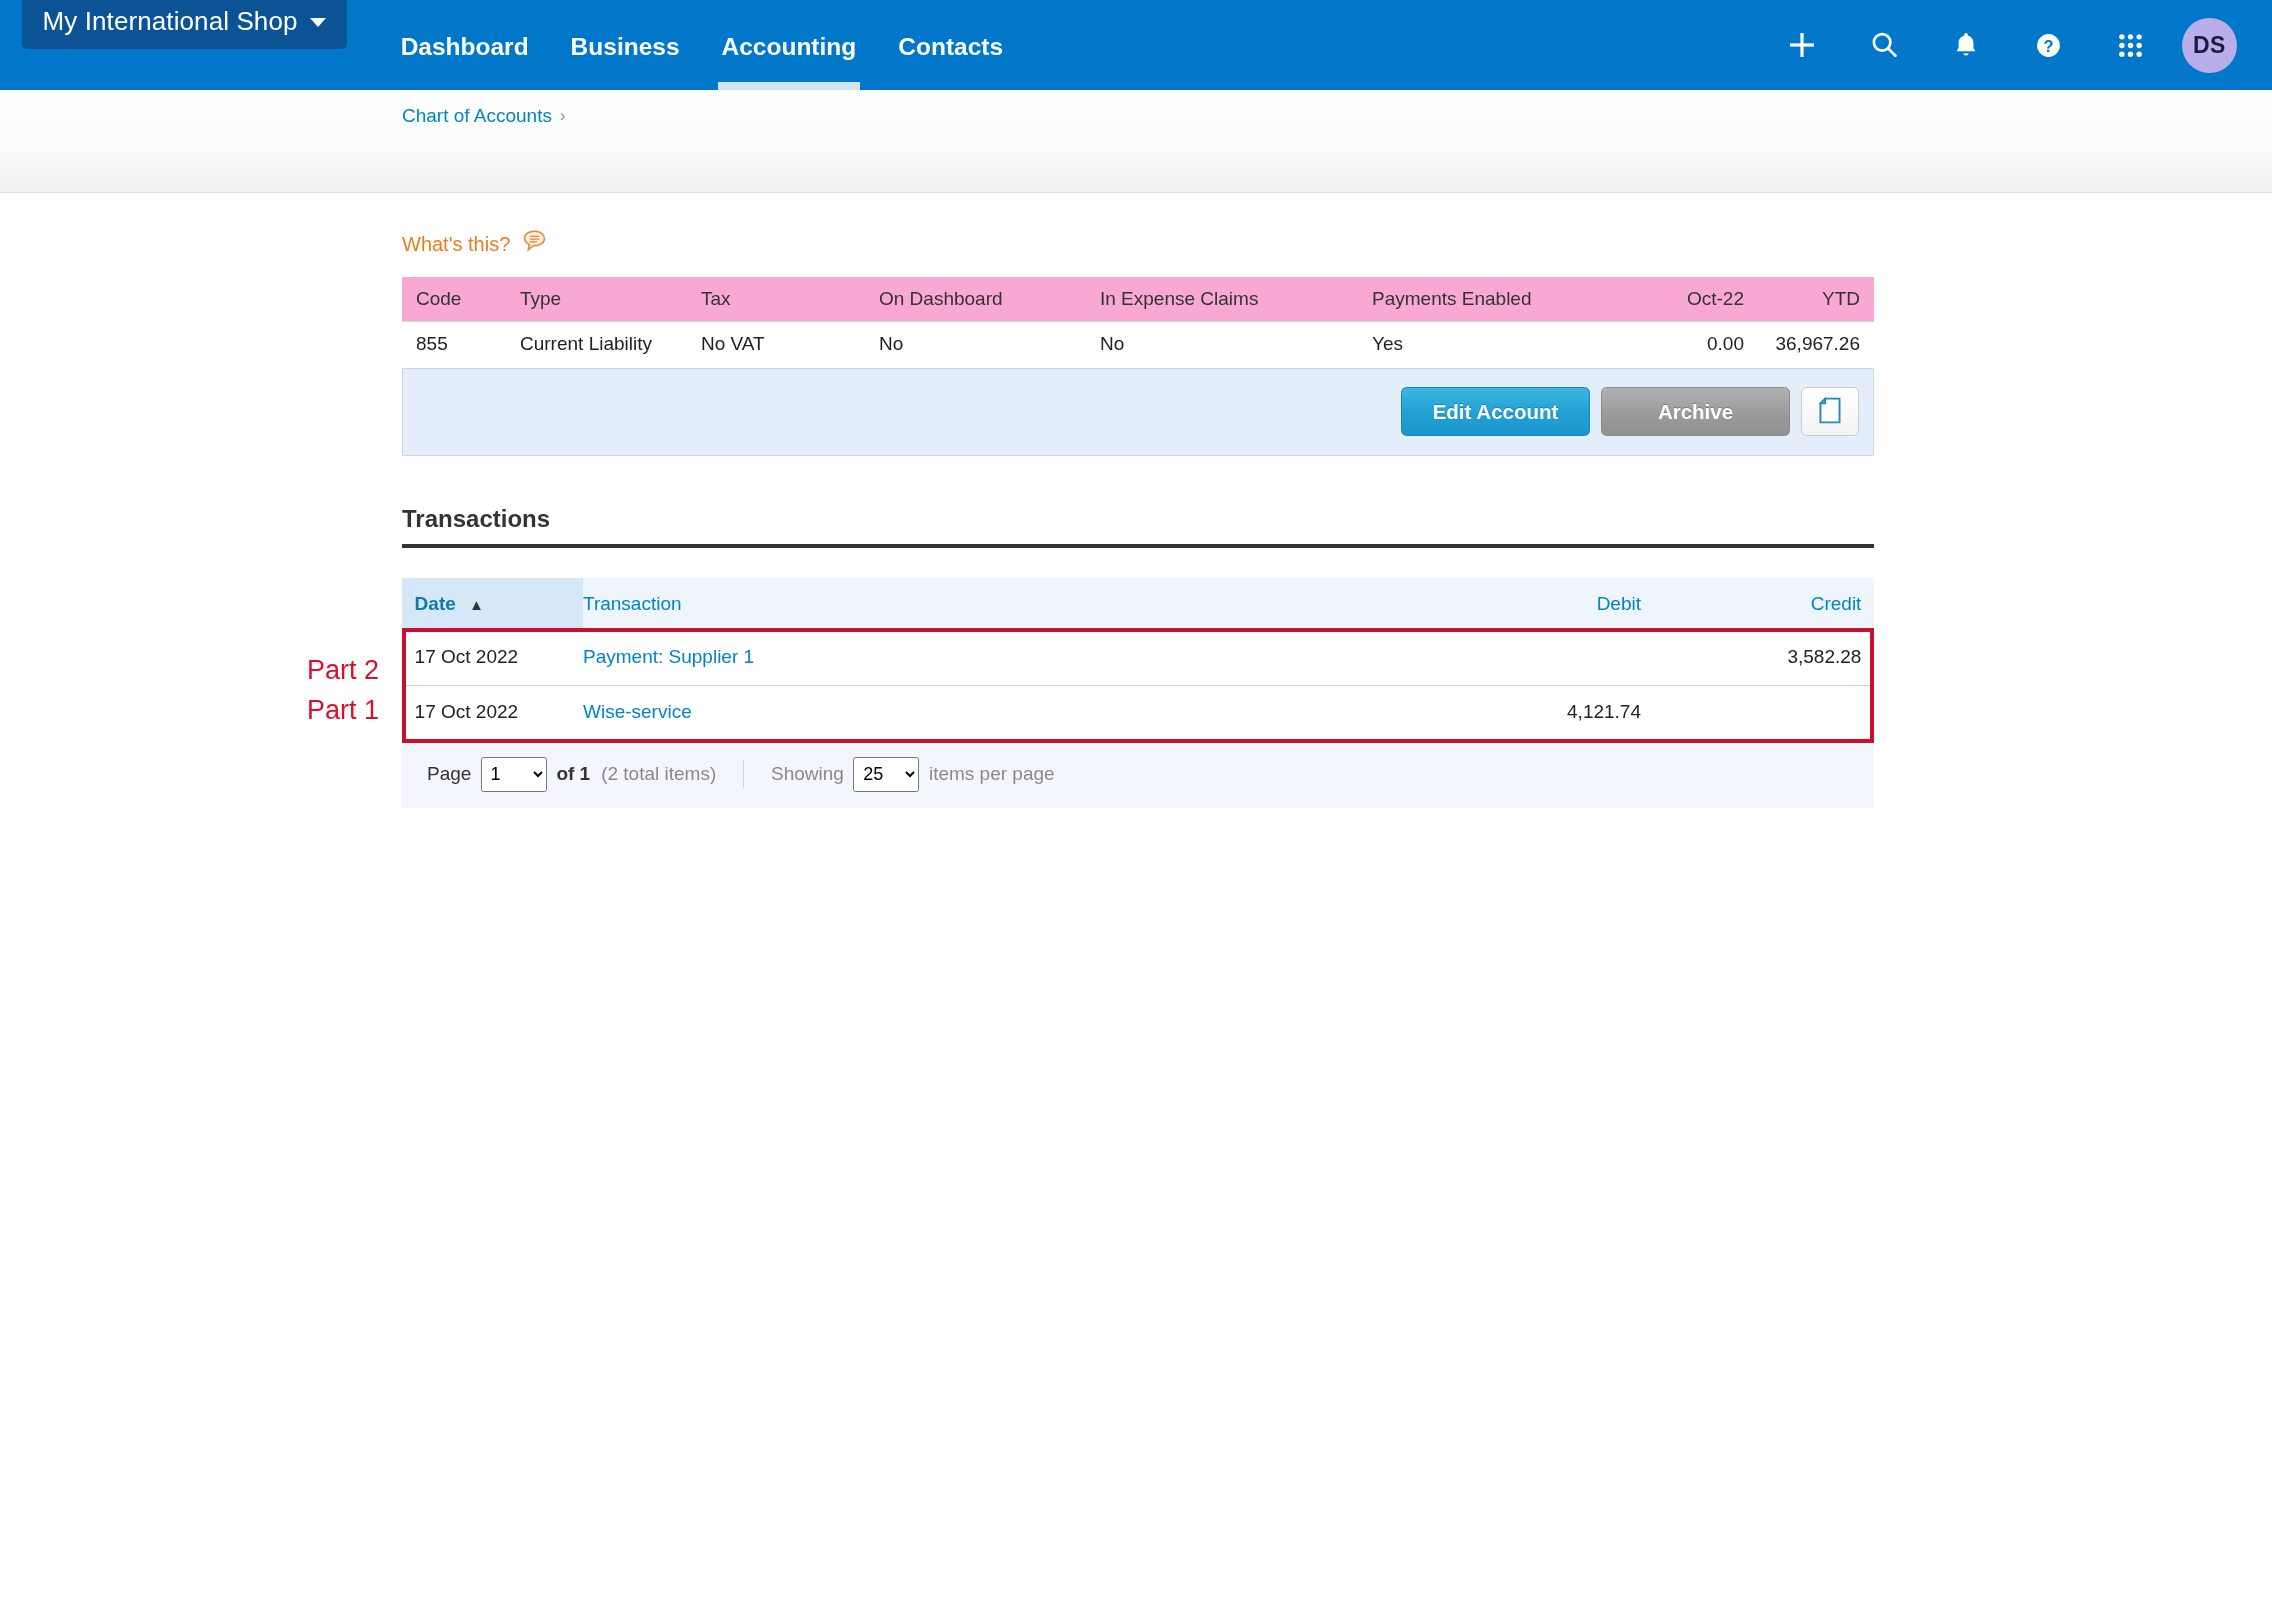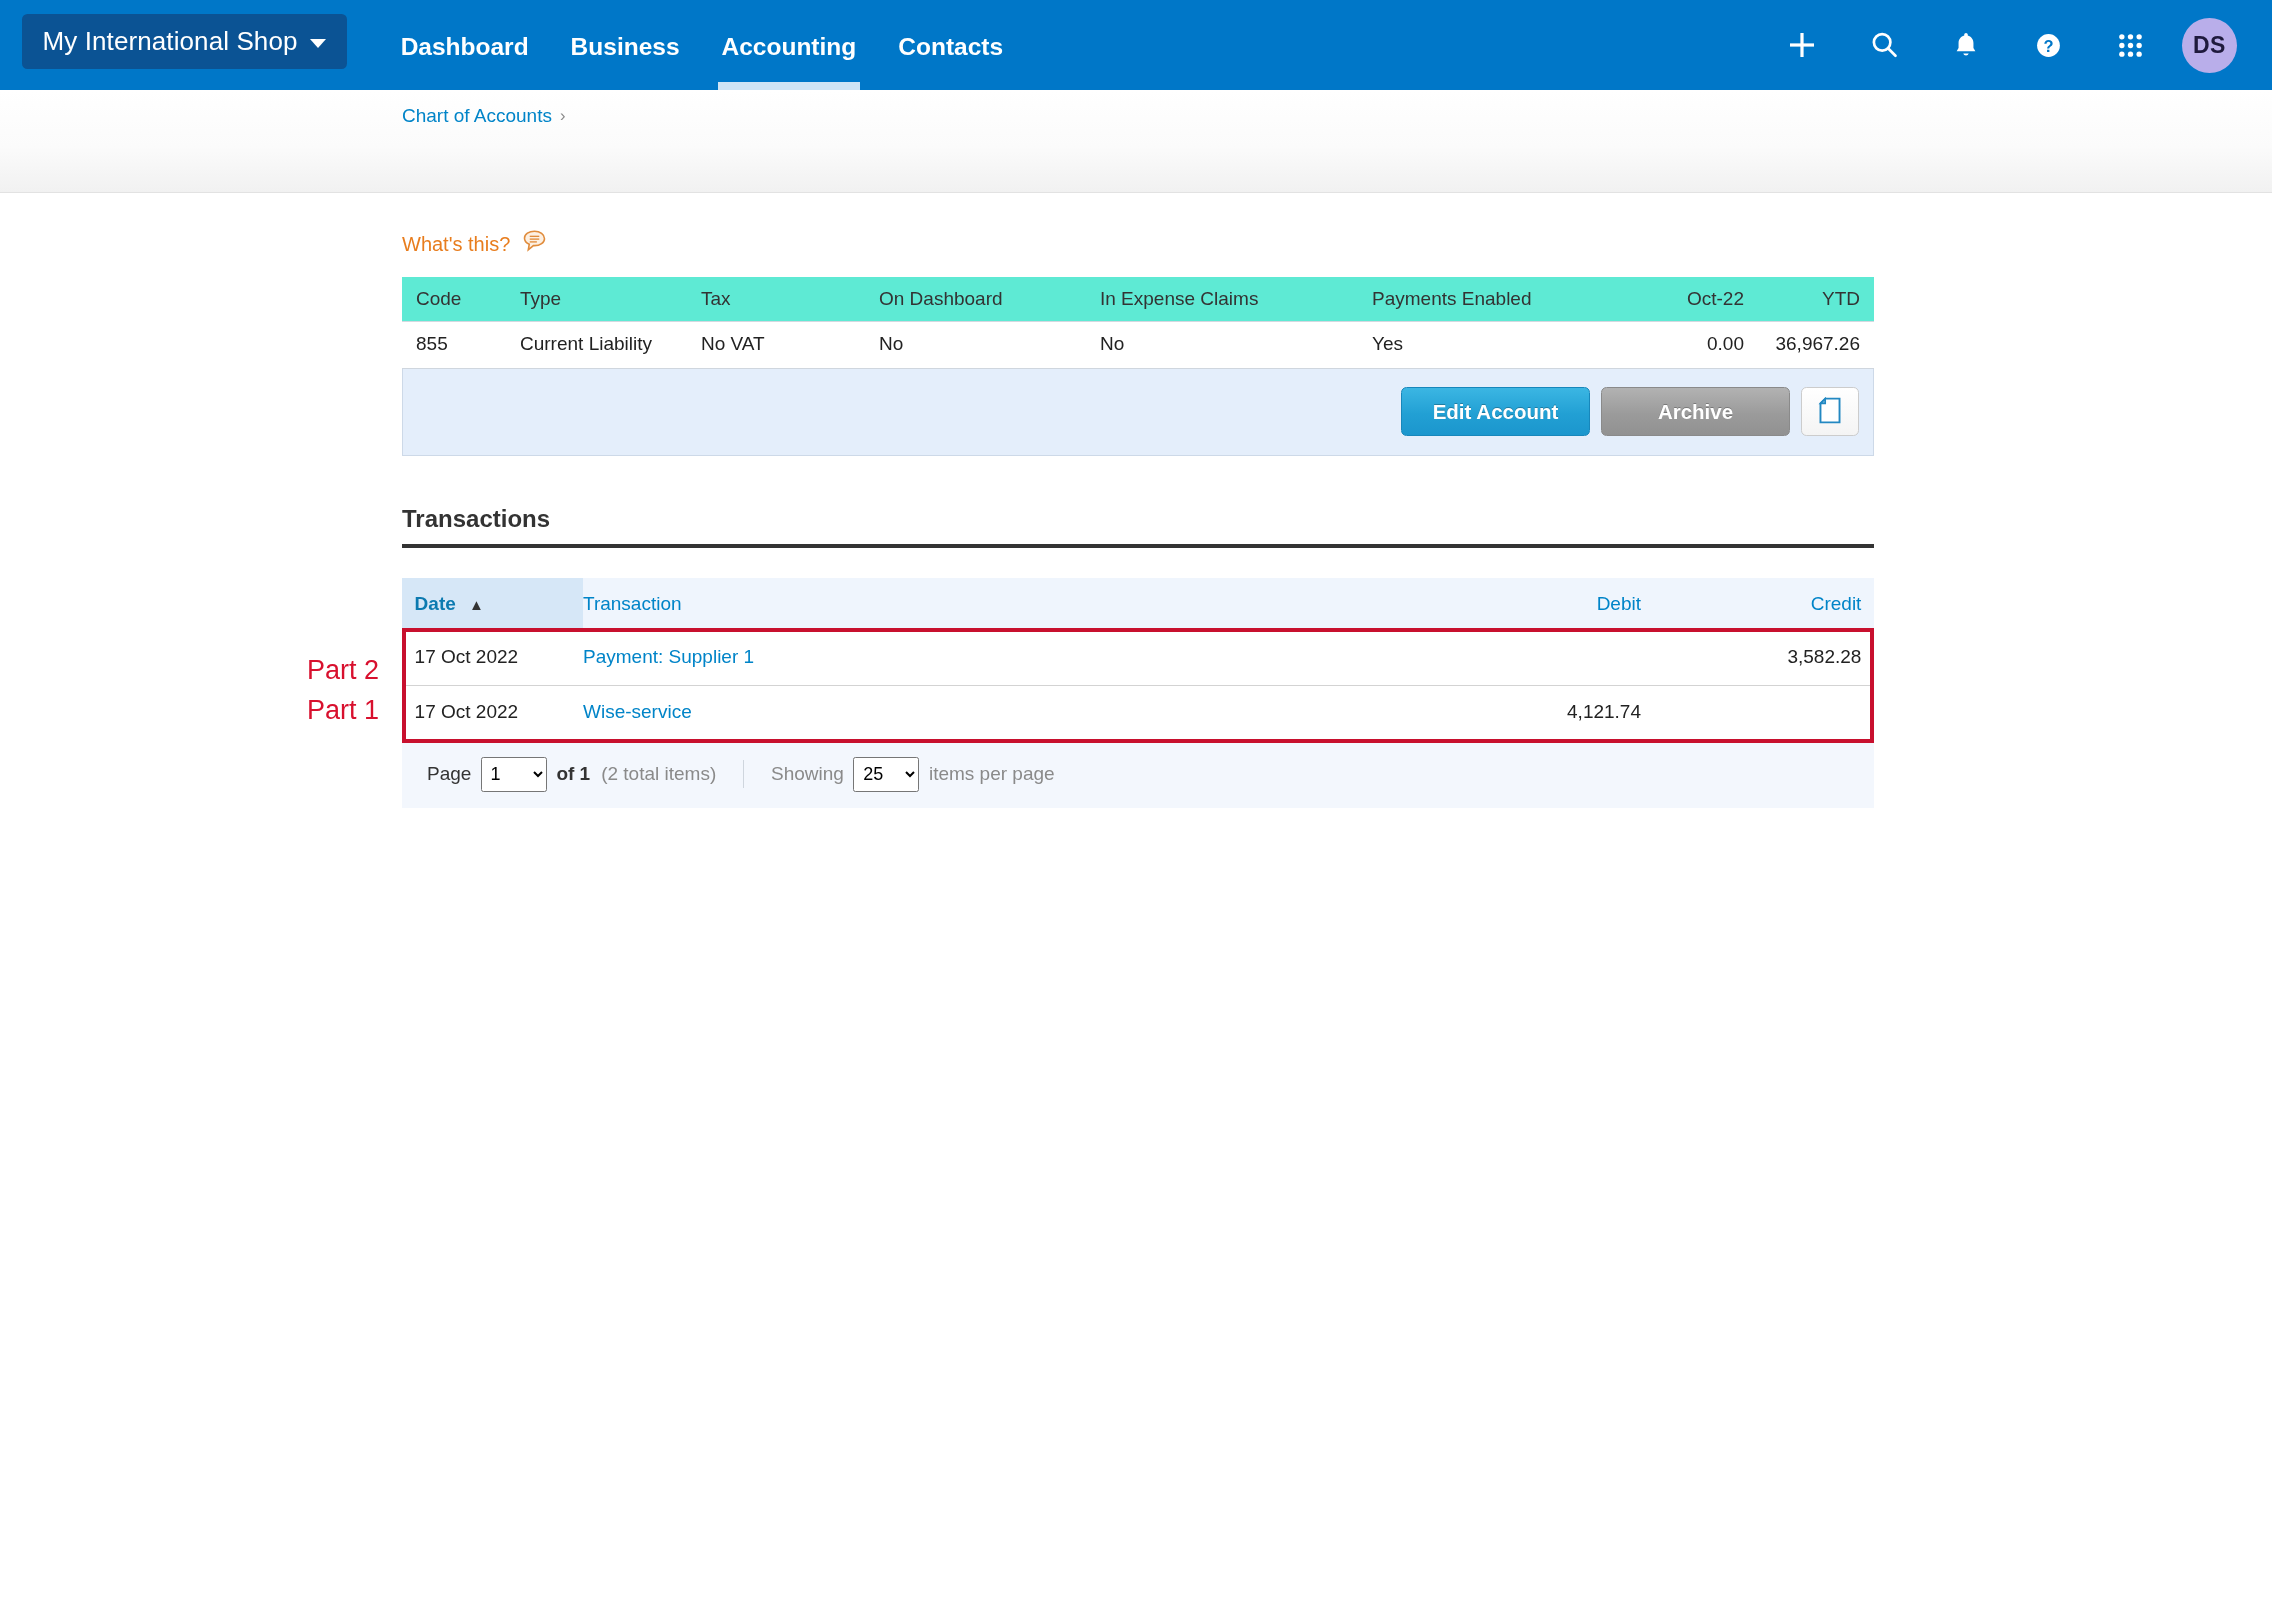--- a/index.html
+++ b/index.html
@@ -15,21 +15,20 @@
   .topnav {
     position: relative;
     height: 90px;
     background: #0077c8;
     display: flex;
     align-items: flex-start;
     padding: 0;
   }
   .nav-left {
     display: flex;
-    align-items: center;
     height: 90px;
     padding-left: 22px;
   }
   .org-btn {
     background: #0b5394;
     color: #ffffff;
     border-radius: 5.5px;
     height: 55px;
     display: flex;
     align-items: center;
@@ -151,21 +150,21 @@
   .info-wrap {
     margin-top: 17.4px;
     width: 1472px;
   }
   table.info {
     width: 100%;
     border-collapse: collapse;
     font-size: 19px;
   }
   table.info thead th {
-    background: #5eead4;
+    background: #f9a8d4;
     color: #333333;
     font-weight: normal;
     text-align: left;
     padding: 11px 0 11px 0;
     border-bottom: 1.6px solid #d3d9e0;
     white-space: nowrap;
   }
   table.info tbody td {
     padding: 11px 0 12.6px 0;
     color: #222222;

